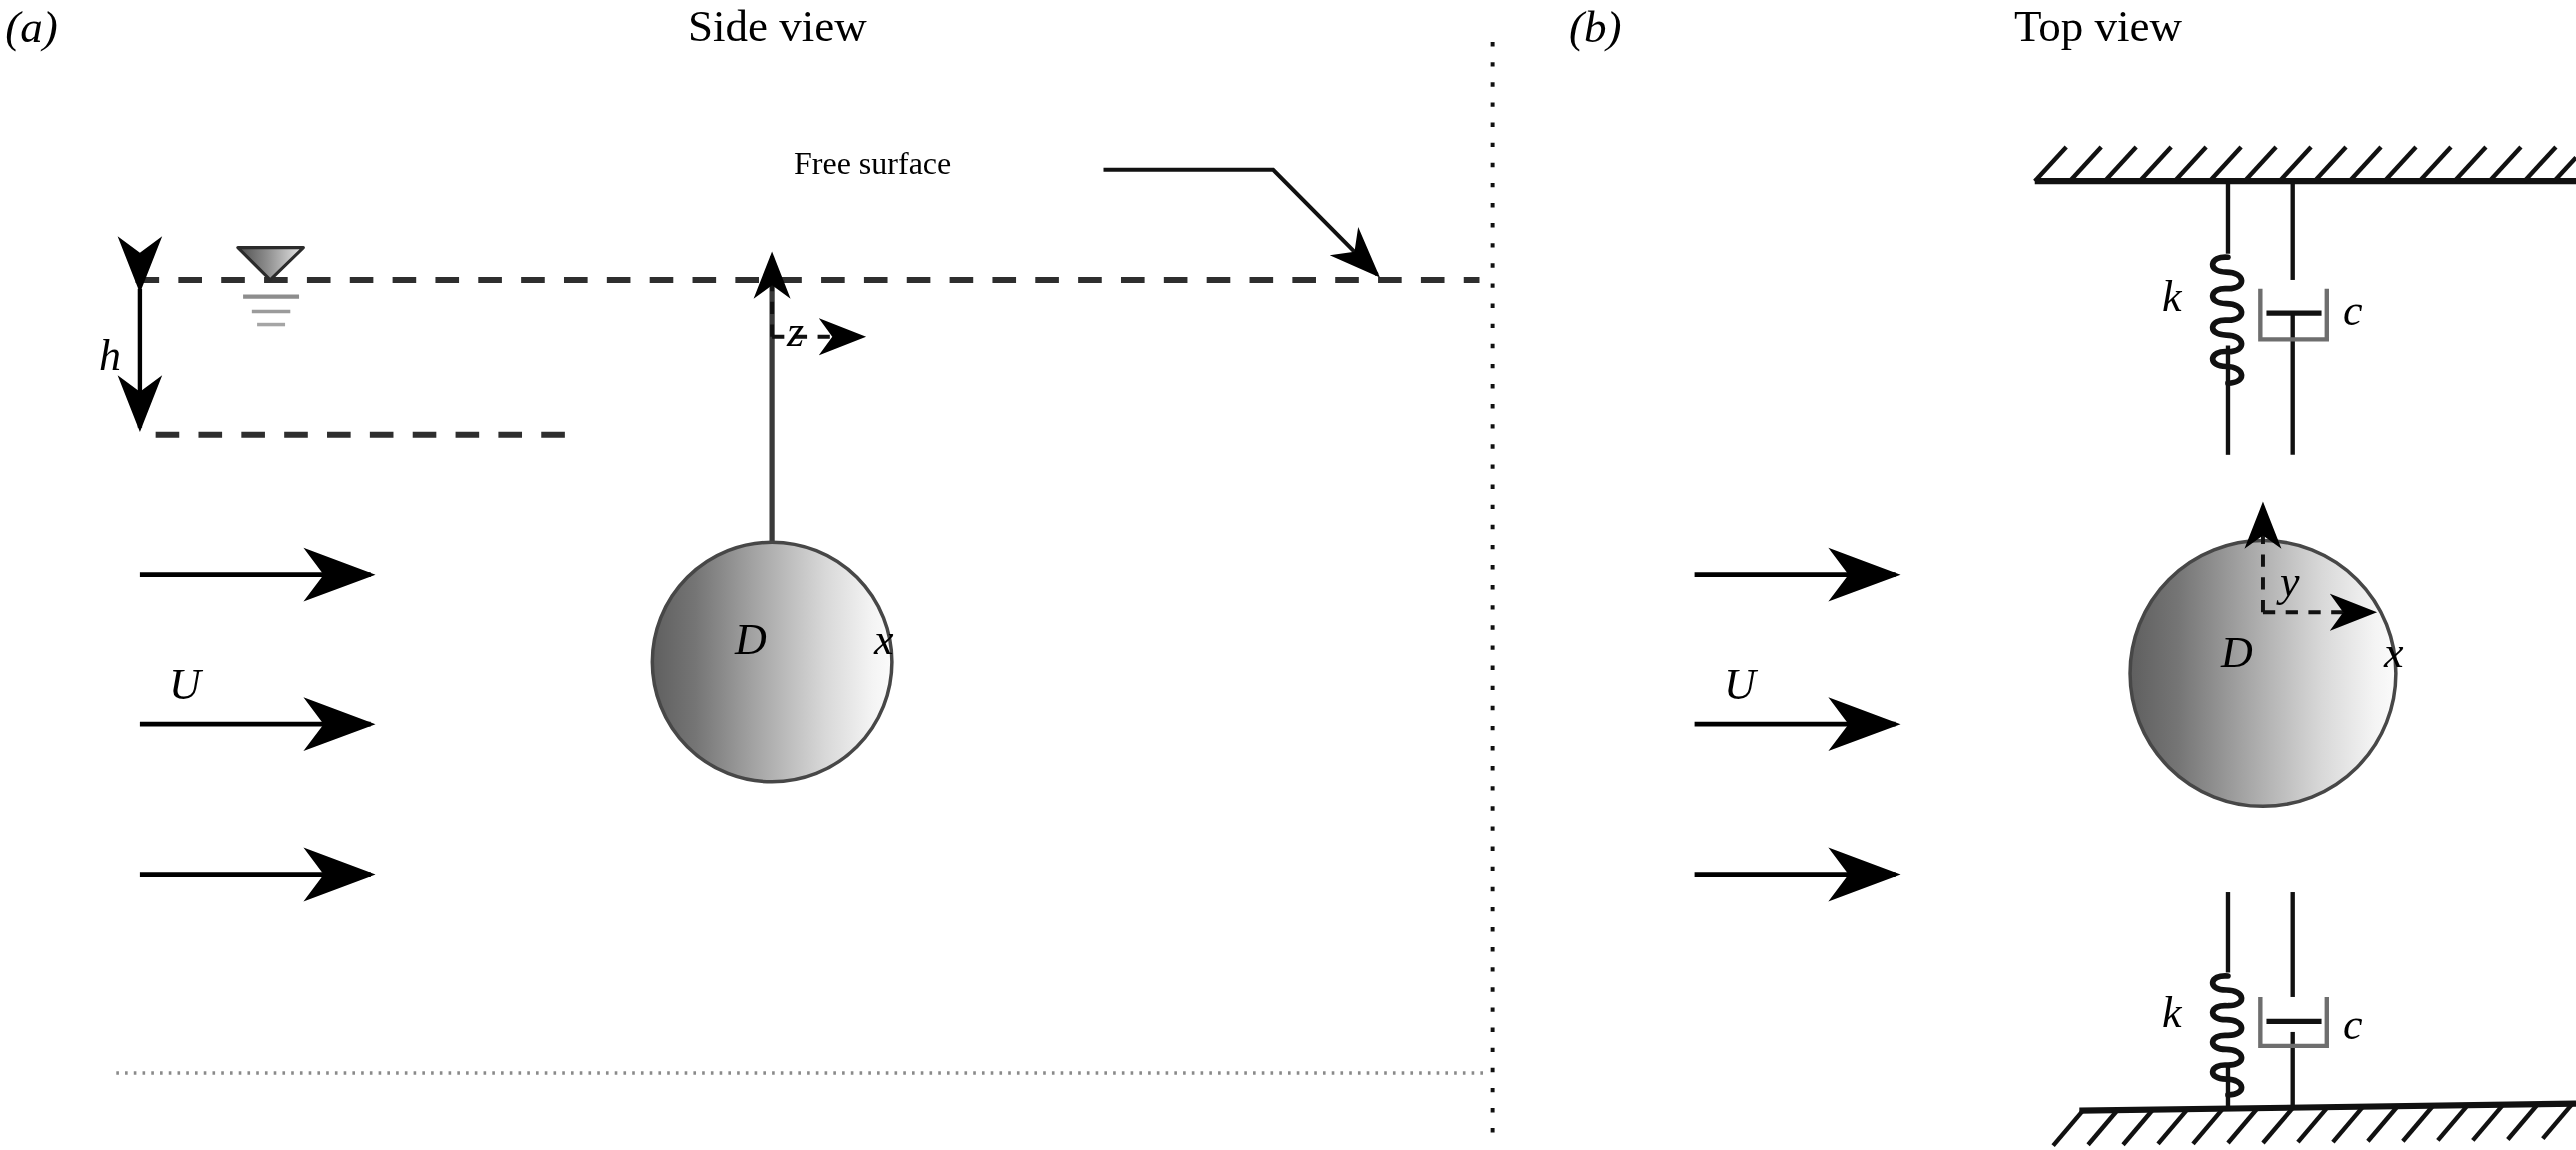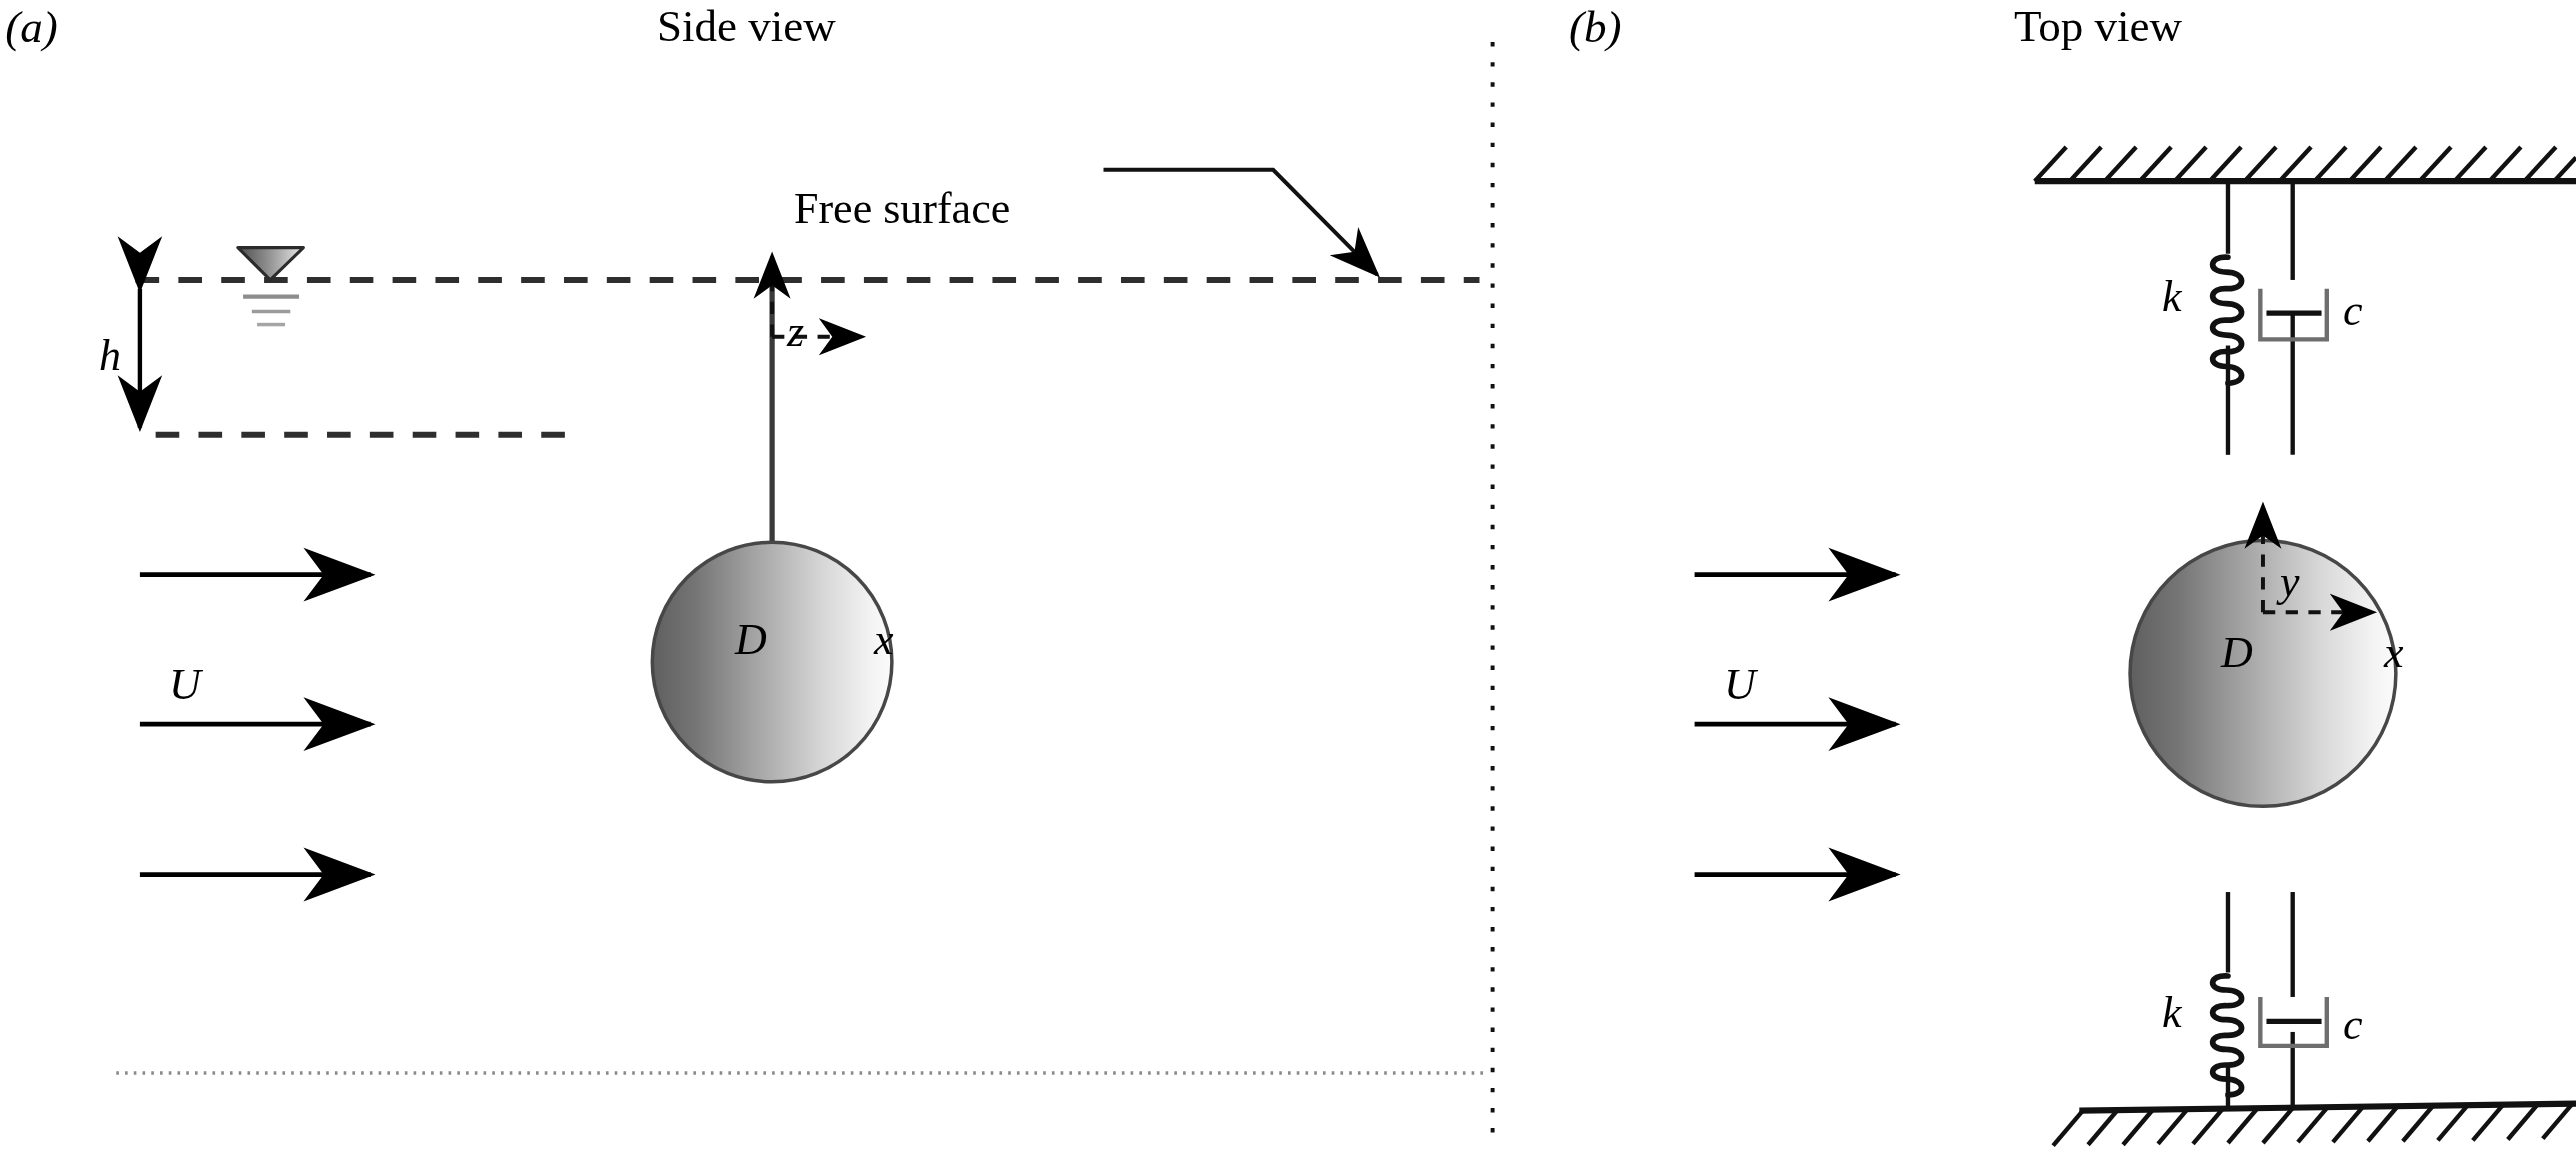--- a/index.html
+++ b/index.html
@@ -3,21 +3,21 @@
 <meta charset="utf-8">
 <style>
   html,body{margin:0;padding:0;background:#ffffff;}
   body{width:2576px;height:1151px;overflow:hidden;font-family:"Liberation Serif",serif;color:#000;}
   #stage{position:relative;width:2576px;height:1151px;background:#fff;}
   svg.layer{position:absolute;left:0;top:0;width:2576px;height:1151px;}
   .lbl{position:absolute;white-space:nowrap;line-height:1;}
   .panel-tag{font-size:45px;font-style:italic;}
   .view-title{font-size:45px;}
   .mathit{font-style:italic;font-size:44px;}
-  .freesurf{font-size:44px;margin-top:40px;}
+  .freesurf{font-size:32px;}
 </style>
 </head>
 <body>
 
 <div id="stage">
 
   <svg class="layer" viewBox="0 0 2946 1316" xmlns="http://www.w3.org/2000/svg">
     <defs>
       <linearGradient id="sphGrad" x1="0" y1="0" x2="1" y2="0">
         <stop offset="0%" stop-color="#5f5f5f"></stop>
@@ -190,21 +190,21 @@
     </g>
 
     <g>
       <line x1="1938" y1="657" x2="2168" y2="657" stroke="#000" stroke-width="5.5" marker-end="url(#fatArrow)"></line>
       <line x1="1938" y1="828" x2="2168" y2="828" stroke="#000" stroke-width="5.5" marker-end="url(#fatArrow)"></line>
       <line x1="1938" y1="1000" x2="2168" y2="1000" stroke="#000" stroke-width="5.5" marker-end="url(#fatArrow)"></line>
     </g>
   </svg>
 
   <div class="lbl panel-tag" style="left:5.2px;  top:5.2px;">(a)</div>
-  <div class="lbl view-title" style="left:657px; top:3.5px;">Side view</div>
+  <div class="lbl view-title" style="left:688px; top:3.5px;">Side view</div>
   <div class="lbl freesurf" style="left:794px; top:147px;">Free surface</div>
   <div class="lbl mathit" style="left:99px; top:334px;">h</div>
   <div class="lbl mathit" style="left:169px; top:663px;">U</div>
   <div class="lbl mathit" style="left:787px; top:310px;">z</div>
   <div class="lbl mathit" style="left:735px; top:618px;">D</div>
   <div class="lbl mathit" style="left:874px; top:618px;">x</div>
 
   <div class="lbl panel-tag" style="left:1569px; top:5.2px;">(b)</div>
   <div class="lbl view-title" style="left:1978px; top:3.5px;margin-left:36px;">Top view</div>
   <div class="lbl mathit" style="left:2162px; top:275px;">k</div>

